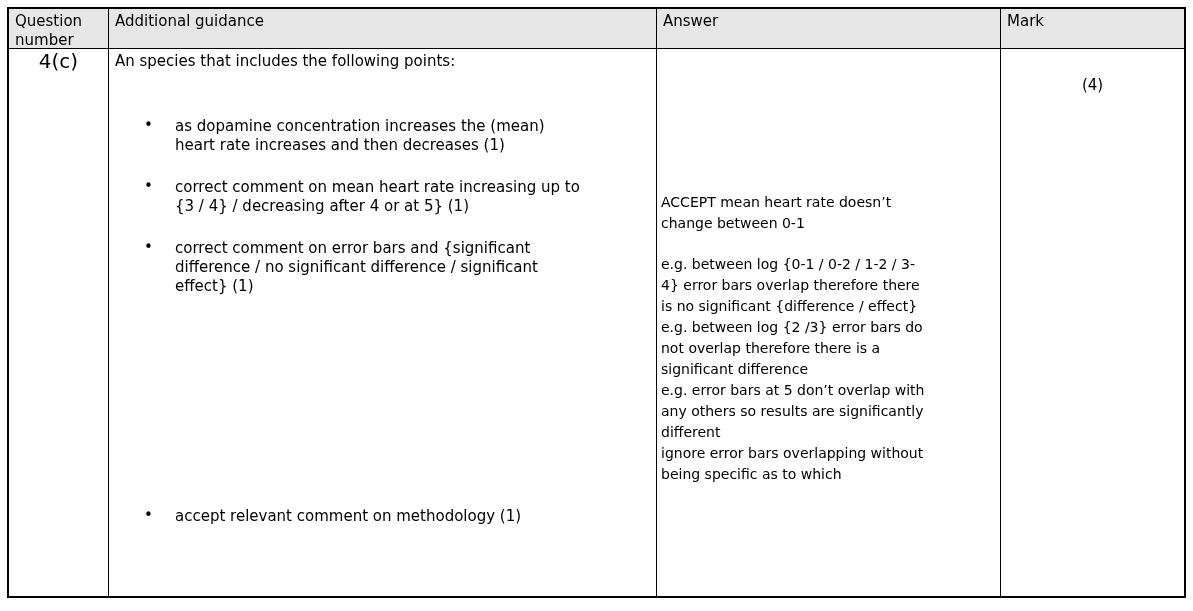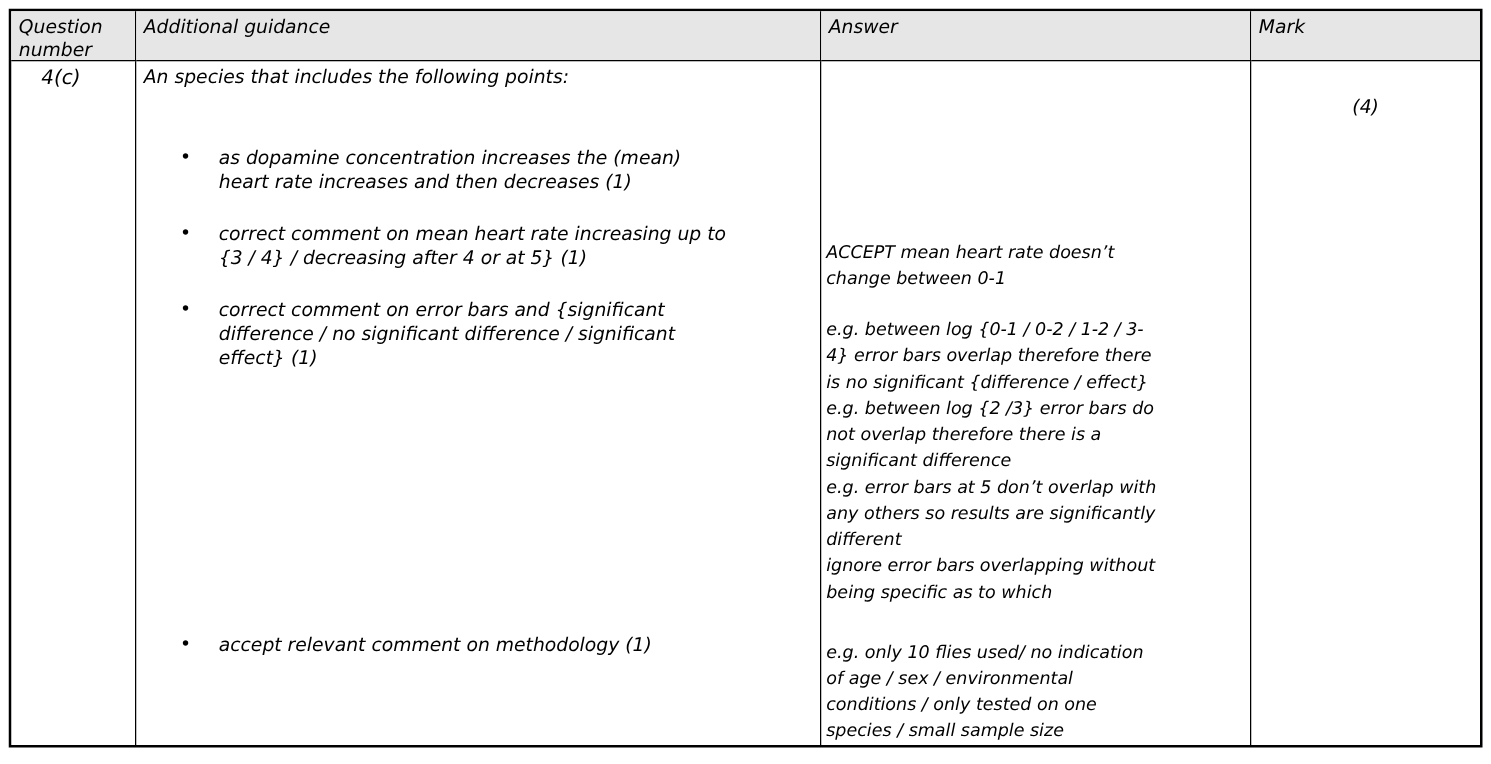--- a/index.html
+++ b/index.html
@@ -1,15 +1,15 @@
 <!DOCTYPE html>
 <html><head>
 <meta charset="utf-8">
 <style>
-  * { margin: 0; padding: 0; box-sizing: border-box; font-style: italic; }
+  * { margin: 0; padding: 0; box-sizing: border-box; }
   html, body {
     width: 1193px; height: 611px;
     background: #ffffff;
     font-family: "DejaVu Sans", "Liberation Sans", sans-serif;
     color: #000000;
   }
   .page { position: relative; width: 1193px; height: 611px; background: #fff; }
 
   .tbl {
     position: absolute; left: 7px; top: 7px;
@@ -28,21 +28,21 @@
   .cell.last-col { border-right: none; }
   .cell.body-row { border-bottom: none; }
 
   .head {
     background: #e6e6e6;
     font-size: 15px;
     line-height: 19px;
     padding: 3px 6px;
   }
 
-  .qcell { padding: 3px 24px; font-size: 16px; line-height: 19px; }
+  .qcell { padding: 3px 24px; font-size: 20px; line-height: 19px; text-align: center; }
 
   .acell { padding: 3px 6px; font-size: 15px; line-height: 19px; }
   .intro { white-space: pre-line; }
   .bullet { position: relative; margin-left: 27px; padding-left: 33px; }
   .bullet .marker { position: absolute; left: 2px; top: -1px; }
   .bullet .btext { white-space: pre-line; display: block; }
   .b1 { margin-top: 46px; }
   .b2 { margin-top: 23px; }
   .b3 { margin-top: 23px; }
   .b4 { margin-top: 211px; }
@@ -105,24 +105,20 @@
 4} error bars overlap therefore there
 is no significant {difference / effect}
 e.g. between log {2 /3} error bars do
 not overlap therefore there is a
 significant difference
 e.g. error bars at 5 don’t overlap with
 any others so results are significantly
 different
 ignore error bars overlapping without
 being specific as to which</div>
-      <div class="gpara g3">e.g. only 10 flies used/ no indication
-of age / sex / environmental
-conditions / only tested on one
-species / small sample size</div>
     </div>
 
     <div class="cell body-row last-col mcell">
       <div>(4)</div>
     </div>
 
   </div>
 </div>
 
 </body></html>

